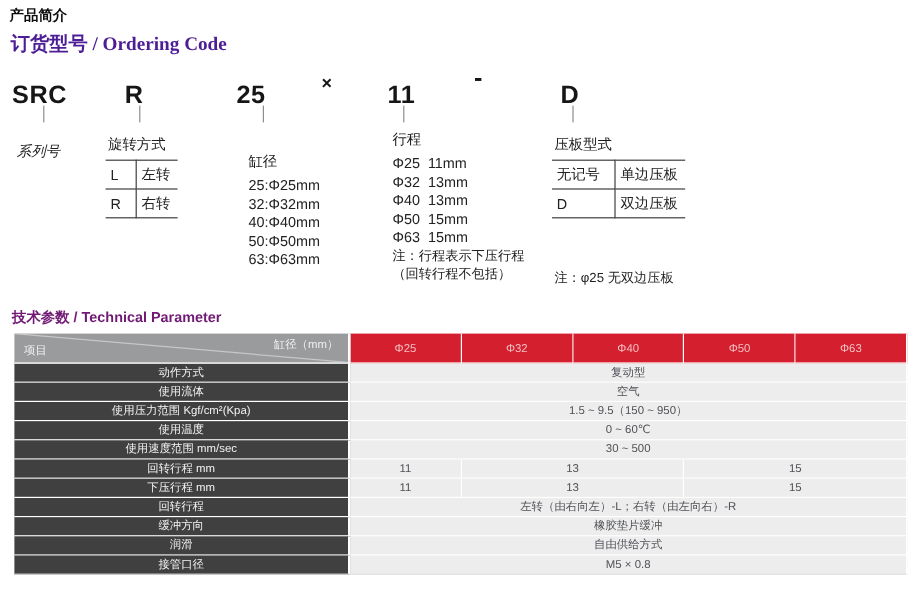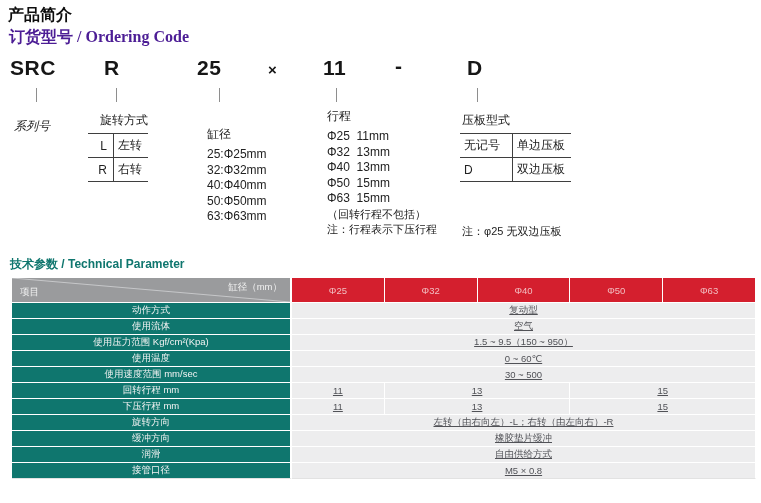--- a/index.html
+++ b/index.html
@@ -1,69 +1,69 @@
 <!DOCTYPE html>
 <html><head>
 <meta charset="utf-8">
 <style>
   html,body { margin:0; padding:0; background:#fff; }
   .page {
     position:relative; width:761px; height:503px; background:#ffffff;
     font-family:"Liberation Sans","DejaVu Sans",sans-serif; color:#111; overflow:hidden;
   }
-  .section-label { position:absolute; left:8px; top:5px; font-size:16px; font-weight:bold; color:#0d0d0d; }
+  .section-label { position:absolute; left:8px; top:5px; font-size:12px; font-weight:bold; color:#0d0d0d; }
   .ordering-title { position:absolute; left:9px; top:27px; margin:0; font-size:16px; font-weight:bold; color:#4c1d95;font-family:Liberation Serif, serif; }
 
-  .code-seg { position:absolute; top:56px; font-size:21px; font-weight:bold; color:#161616; letter-spacing:0.5px; }
+  .code-seg { position:absolute; top:68px; font-size:21px; font-weight:bold; color:#161616; letter-spacing:0.5px; }
   .code-times { font-size:15px; top:61px; }
   .code-dash { top:54px; }
 
   .tick { position:absolute; top:88px; width:1px; height:14px; background:#8e8e8e; }
 
   .series-label { position:absolute; left:14px; top:118px; font-size:12px; color:#222;font-style:italic; }
 
   .block-title { font-size:12px; color:#1d1d1d; margin:0 0 4px 2px; }
 
-  .rotation-block { position:absolute; left:88px; top:112px;text-align:right; }
+  .rotation-block { position:absolute; left:88px; top:112px; }
   .plate-block { position:absolute; left:460px; top:112px; }
   .mini-table { border-collapse:collapse; }
   .mini-table td {
     border-top:1px solid #3f3f3f; border-bottom:1px solid #3f3f3f;
     font-size:12px; color:#222; height:21px; padding:1px 6px 1px 4px; white-space:nowrap;
   }
   .mini-table td.code { border-right:1px solid #3f3f3f; }
   .rotation-table td.code { width:15px; }
   .plate-table td.code { width:42px; }
 
   .bore-block { position:absolute; left:207px; top:108px; font-size:12px; color:#222;margin-top:18px; }
   .stroke-block { position:absolute; left:327px; top:108px; font-size:12px; color:#222; }
   .list-item { line-height:15.5px; white-space:pre; }
   .stroke-note { position:absolute; left:327px; top:207px; font-size:11px; line-height:15px; color:#222; }
   .plate-note { position:absolute; left:462px; top:224px; font-size:11px; color:#222; }
 
-  .tech-title { position:absolute; left:10px; top:256px; margin:0; font-size:12px; font-weight:bold; color:#0f766e; }
+  .tech-title { position:absolute; left:10px; top:256px; margin:0; font-size:12px; font-weight:bold; color:#701a75; }
 
   .param-table {
     position:absolute; left:12px; top:278px; width:744px;
     border-collapse:separate; border-spacing:0; table-layout:fixed; font-size:9.5px;
   }
   .param-table td {
     box-sizing:border-box; border-right:1px solid #fff; border-bottom:1px solid #fff;
     text-align:center; vertical-align:middle; padding:0; overflow:hidden; white-space:nowrap;
   }
   .param-table tr.head td { height:25px; }
   .param-table tr.datarow td { height:16px; }
   .param-table tr:last-child td { border-bottom:1px solid #e2e2e2; }
   .corner { background:#9a9b9d; position:relative; border-right:2px solid #fff !important; }
   .corner svg { position:absolute; left:0; top:0; width:100%; height:100%; }
   .corner-top { position:absolute; top:3px; right:8px; color:#f1f1f1; }
   .corner-bottom { position:absolute; bottom:3px; left:8px; color:#f1f1f1; }
   .colhead { background:#d41f2e; color:#f2bfc2; }
-  .rlabel { background:#0f766e; color:#f3f3f3; border-right:2px solid #fff !important; }
-  .val { background:#ededee; color:#515257;text-decoration:underline; }
+  .rlabel { background:#404040; color:#f3f3f3; border-right:2px solid #fff !important; }
+  .val { background:#ededee; color:#515257; }
 </style>
 </head>
 <body>
 
 <div class="page">
 
   <div class="section-label">产品简介</div>
   <h1 class="ordering-title">订货型号 / Ordering Code</h1>
 
   <span class="code-seg" style="left:10px">SRC</span>
@@ -109,22 +109,22 @@
 
   <div class="stroke-block">
     <div class="block-title" style="margin-left:0">行程</div>
     <div class="list-item">Φ25  11mm</div>
     <div class="list-item">Φ32  13mm</div>
     <div class="list-item">Φ40  13mm</div>
     <div class="list-item">Φ50  15mm</div>
     <div class="list-item">Φ63  15mm</div>
   </div>
   <div class="stroke-note">
+    <div>注：行程表示下压行程</div>
     <div>（回转行程不包括）</div>
-    <div>注：行程表示下压行程</div>
   </div>
 
   <div class="plate-block">
     <div class="block-title">压板型式</div>
     <table class="mini-table plate-table">
       <tbody>
           <tr>
         <td class="code">无记号</td>
         <td>单边压板</td>
       </tr>
@@ -189,21 +189,21 @@
       <td class="val" colspan="2">13</td>
       <td class="val" colspan="2">15</td>
     </tr>
     <tr class="datarow">
       <td class="rlabel">下压行程 mm</td>
       <td class="val">11</td>
       <td class="val" colspan="2">13</td>
       <td class="val" colspan="2">15</td>
     </tr>
     <tr class="datarow">
-      <td class="rlabel">旋转方向</td>
+      <td class="rlabel">回转行程</td>
       <td class="val" colspan="5">左转（由右向左）-L；右转（由左向右）-R</td>
     </tr>
     <tr class="datarow">
       <td class="rlabel">缓冲方向</td>
       <td class="val" colspan="5">橡胶垫片缓冲</td>
     </tr>
     <tr class="datarow">
       <td class="rlabel">润滑</td>
       <td class="val" colspan="5">自由供给方式</td>
     </tr>

